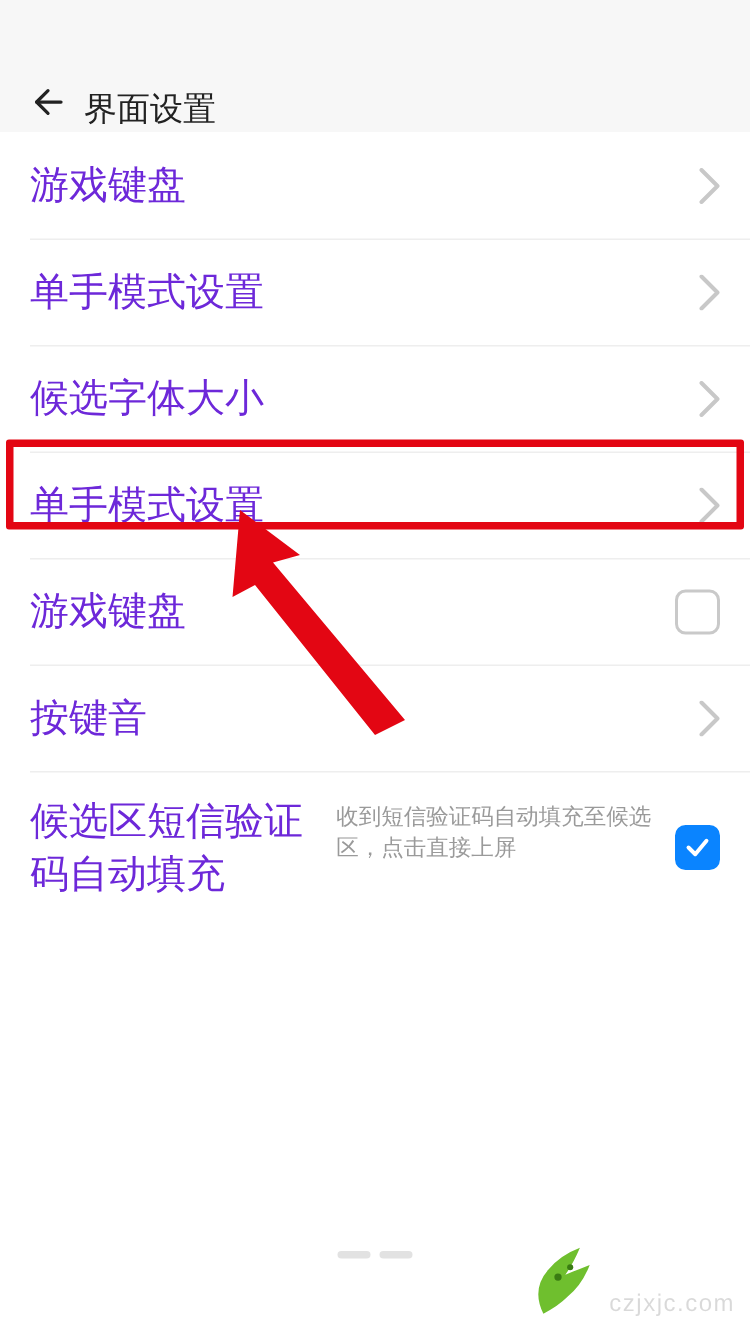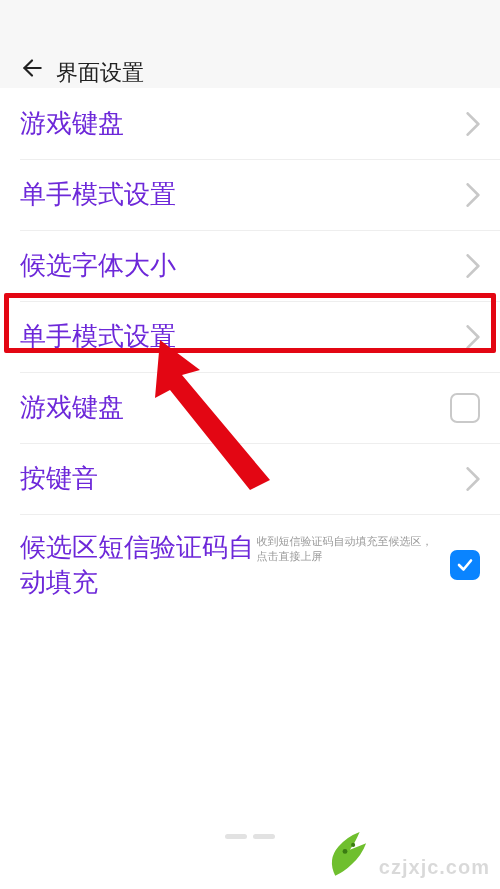--- a/index.html
+++ b/index.html
@@ -5,31 +5,31 @@
   * { margin: 0; padding: 0; box-sizing: border-box; }
   html, body { width: 500px; height: 889px; font-family: -apple-system, "PingFang SC", "Microsoft YaHei", sans-serif; background: #fff; color: #222; overflow: hidden; position: relative; }
   .screen { width: 500px; height: 889px; position: relative; background: #fff; }
   .header { height: 88px; display: flex; align-items: flex-end; padding: 0 12px; background: #f7f7f7; }
   .back { width: 40px; height: 40px; display: flex; align-items: center; justify-content: center; margin-right: 4px; }
   .title { font-size: 22px; font-weight: 500; }
   .list { background: #fff; }
   .row { min-height: 66px; padding: 18px 20px; display: flex; align-items: center; justify-content: space-between; position: relative; }
   .row + .row::before { content:""; position:absolute; left:20px; right:0; top:0; height:1px; background:#eee; }
   .label { font-size: 26px; color: #6d28d9; }
-  .sub { font-size: 11px; color: #9a9a9a; margin-top: 4px; line-height: 1.4; }
+  .sub { font-size: 15px; color: #9a9a9a; margin-top: 4px; line-height: 1.4; }
   .txtcol { display:flex; flex-direction:row; padding-right: 40px; }
   .chev { position:absolute; right:20px; top:50%; transform:translateY(-50%); }
   .checkbox { width: 30px; height: 30px; border: 2px solid #c9c9c9; border-radius: 7px; position:absolute; right:20px; top:50%; transform:translateY(-50%); }
   .checkbox.checked { background:#0a84ff; border-color:#0a84ff; display:flex; align-items:center; justify-content:center; }
   .checkbox.checked svg { stroke:#fff; }
   .highlight-box { position:absolute; left:4px; right:4px; border:5px solid #e30613; pointer-events:none; border-radius:2px; }
   .arrow-overlay { position:absolute; pointer-events:none; }
   .watermark { position:absolute; bottom:10px; right:10px; display:flex; align-items:flex-end; gap:8px; }
   .wm-logo { width:52px; height:52px; }
-  .wm-text { font-size:20px; color:rgba(0,0,0,0.15); font-weight:700; letter-spacing:1px; }
+  .wm-text { font-size:16px; color:rgba(0,0,0,0.15); font-weight:400; letter-spacing:1px; }
   .home-indicator { position:absolute; left:50%; transform:translateX(-50%); bottom:48px; width:54px; height:10px; display:flex; gap:6px; align-items:center; justify-content:center; }
   .home-indicator span { width:22px; height:5px; border-radius:3px; background:#e2e2e2; }
 </style>
 </head>
 <body>
 <div class="screen">
 
 <div class="header">
   <div class="back">
     <svg width="26" height="26" viewBox="0 0 24 24" fill="none" stroke="#222" stroke-width="2" stroke-linecap="round" stroke-linejoin="round">

